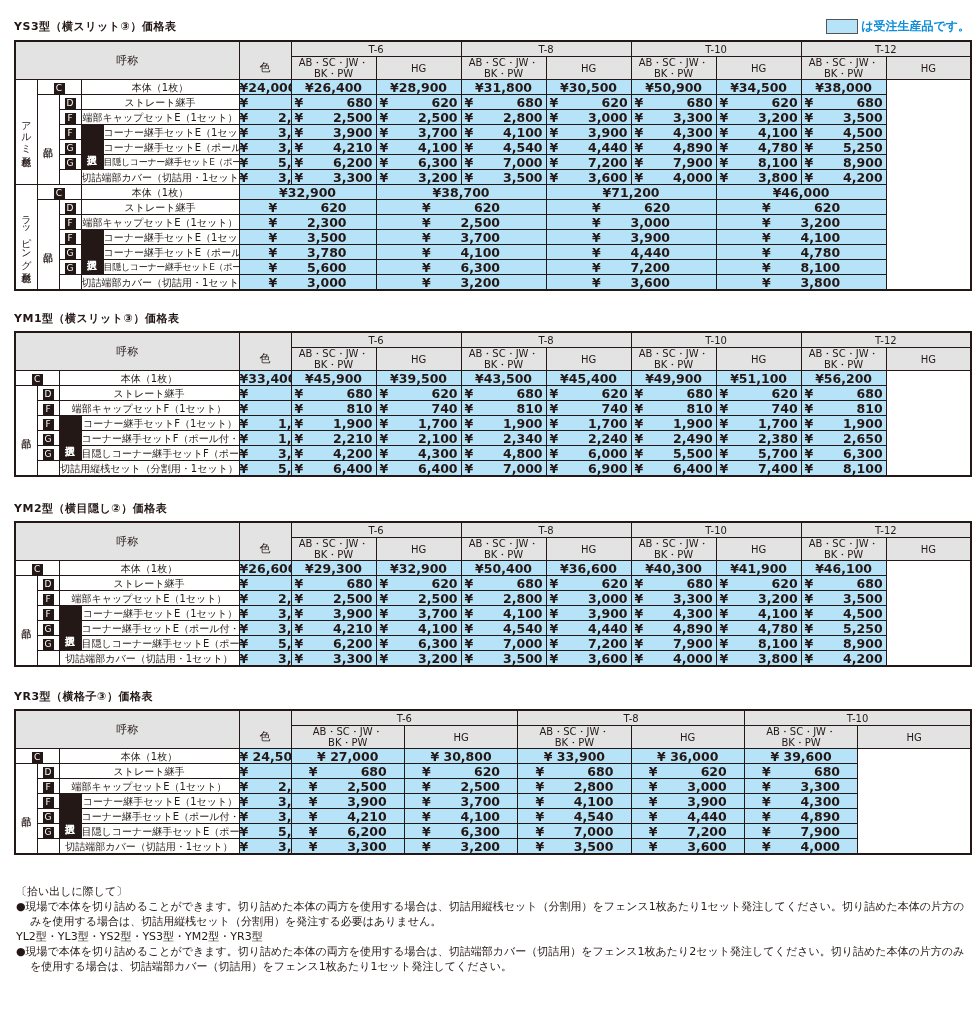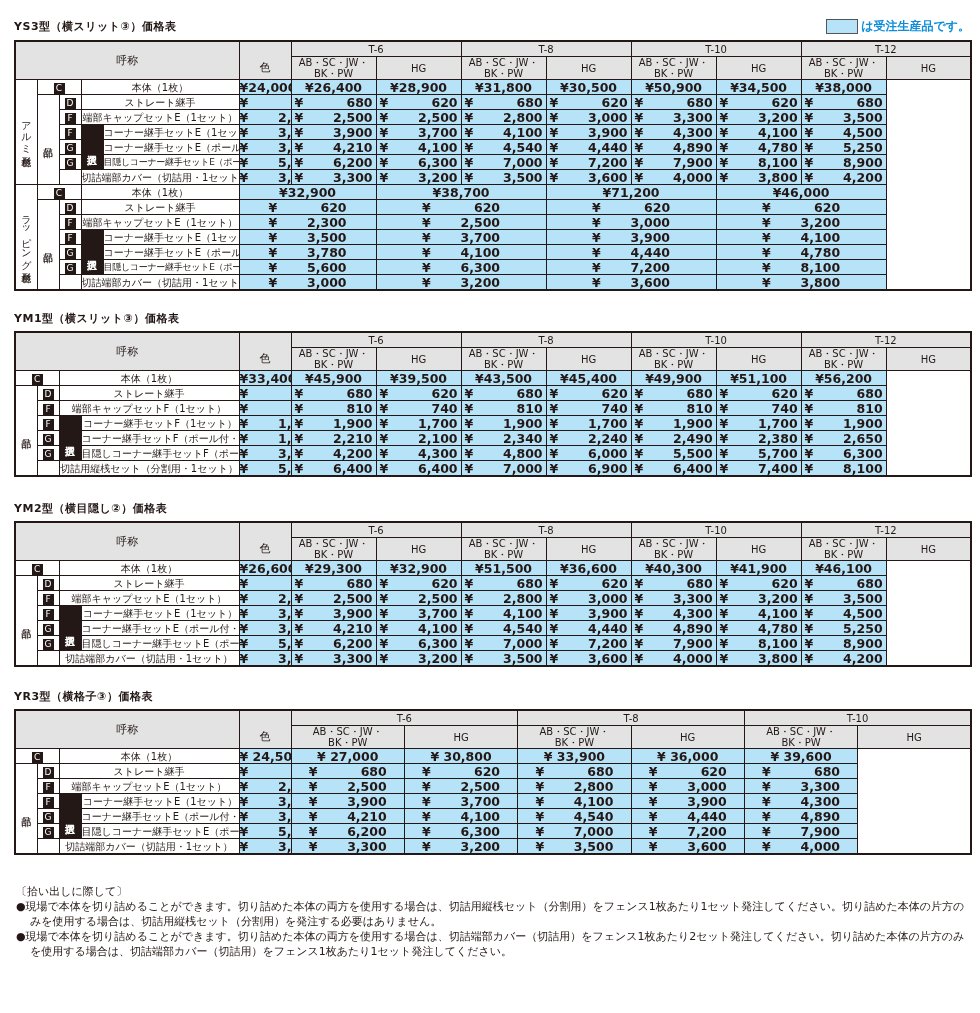--- a/index.html
+++ b/index.html
@@ -739,21 +739,21 @@
         <td>HG</td>
         <td><span>AB・SC・JW・</span><br><span>BK・PW</span></td>
         <td>HG</td>
       </tr>
       <tr>
         <td colspan="2"><span class="code">C</span></td>
         <td colspan="3" class="name">本体（1枚）</td>
         <td class="price-cell">¥26,600</td>
         <td class="price-cell">¥29,300</td>
         <td class="price-cell">¥32,900</td>
-        <td class="price-cell">¥51,500</td>
+        <td class="price-cell">¥50,400</td>
         <td class="price-cell">¥36,600</td>
         <td class="price-cell">¥40,300</td>
         <td class="price-cell">¥41,900</td>
         <td class="price-cell">¥46,100</td>
       </tr>
       <tr>
         <td class="vertical" rowspan="6">部品</td>
         <td><span class="code">D</span></td>
         <td colspan="3" class="name">ストレート継手</td>
         <td class="price-cell"><span class="yen" style="display:inline-flex;justify-content:space-between;width:78px">
@@ -1183,14 +1183,15 @@
             <span>¥</span>
             <span class="amt">4,000</span>
           </span></td>
       </tr>
     </tbody>
   </table>
 
 <div class="notes">
   <p>〔拾い出しに際して〕</p>
   <p class="bullet">●現場で本体を切り詰めることができます。切り詰めた本体の両方を使用する場合は、切詰用縦桟セット（分割用）をフェンス1枚あたり1セット発注してください。切り詰めた本体の片方のみを使用する場合は、切詰用縦桟セット（分割用）を発注する必要はありません。</p>
+  <p>YL2型・YL3型・YS2型・YS3型・YM2型・YR3型</p>
   <p class="bullet">●現場で本体を切り詰めることができます。切り詰めた本体の両方を使用する場合は、切詰端部カバー（切詰用）をフェンス1枚あたり2セット発注してください。切り詰めた本体の片方のみを使用する場合は、切詰端部カバー（切詰用）をフェンス1枚あたり1セット発注してください。</p>
 </div>
 
 </body></html>

